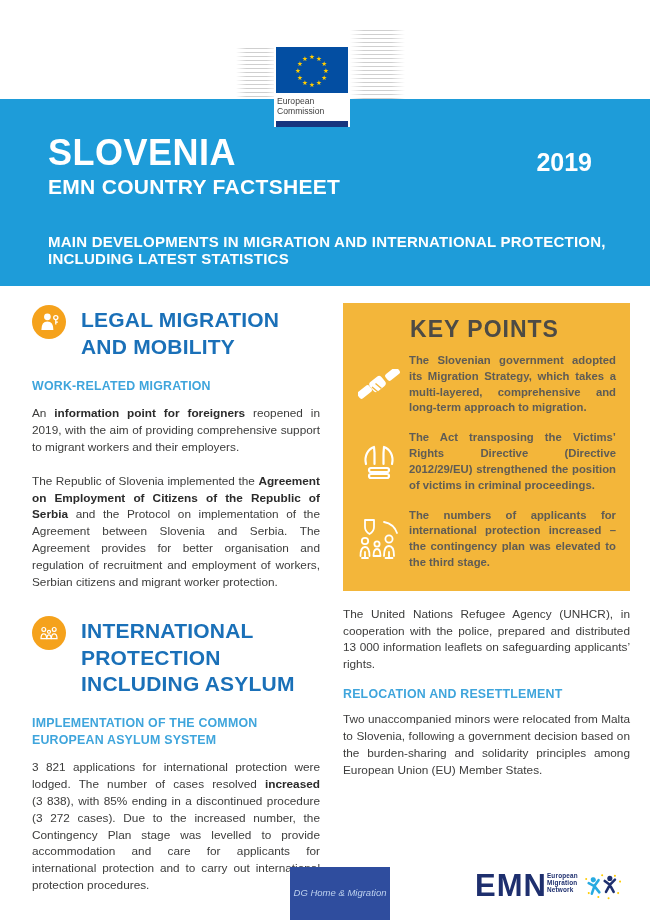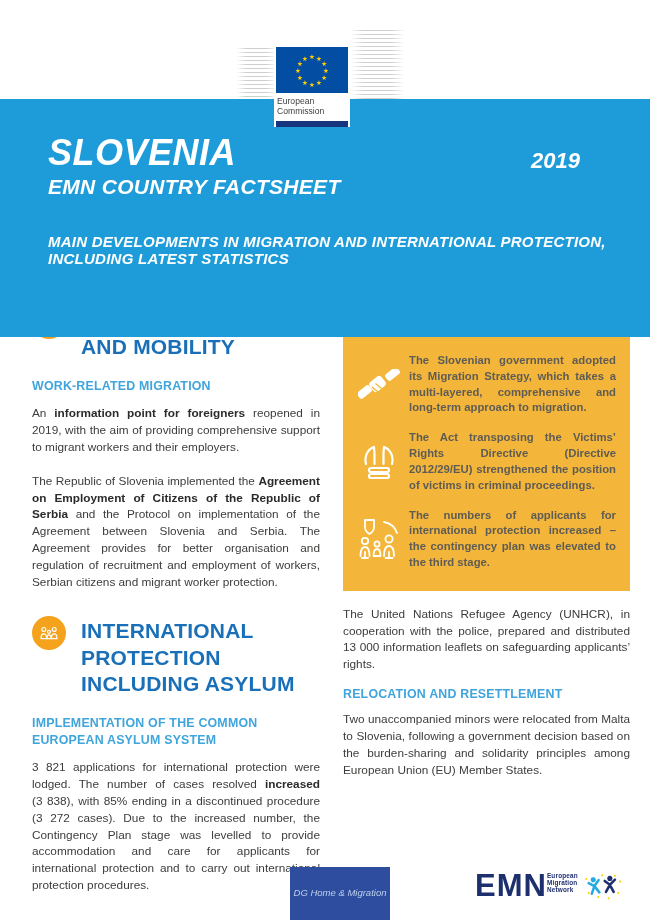--- a/index.html
+++ b/index.html
@@ -10,24 +10,24 @@
   .deco-lines{position:absolute;background:repeating-linear-gradient(#cfcfcf 0 1px,transparent 1px 4px);
               -webkit-mask-image:linear-gradient(to right,transparent,#000 25%,#000 75%,transparent);}
   .lines-left{left:236px;top:48px;width:41px;height:51px;}
   .lines-right{left:350px;top:30px;width:55px;height:69px;}
   .logo-card{position:absolute;left:274px;top:45px;width:76px;background:#fff;z-index:3;padding:2px 2px 0 2px;box-sizing:border-box;}
   .eu-flag{display:block;width:72px;height:46px;}
   .ec-label{font-size:8.6px;line-height:1.22;color:#404040;padding:3px 1px 4px 1px;}
   .card-bar{height:6px;background:#17357e;}
 
   
-  .band{position:absolute;left:0;top:99px;width:650px;height:238px;background:#1e9cd9;z-index:1;font-style:italic;}
+  .band{position:absolute;left:0;top:99px;width:650px;height:187px;background:#1e9cd9;z-index:1;}
   .band .country{position:absolute;left:48px;top:33px;color:#fff;font-size:36px;font-weight:bold;letter-spacing:.5px;}
   .band .doc-title{position:absolute;left:48px;top:76px;color:#fff;font-size:21px;font-weight:bold;letter-spacing:.3px;}
-  .band .year{position:absolute;right:70px;top:49px;color:#fff;font-size:22px;font-weight:bold;}
+  .band .year{position:absolute;right:58px;top:49px;color:#fff;font-size:25px;font-weight:bold;}
   .band .subtitle{position:absolute;left:48px;top:134px;color:#fff;font-size:15px;font-weight:bold;letter-spacing:.25px;}
 
   
   .col-left{position:absolute;left:32px;top:305px;width:288px;}
   .col-right{position:absolute;left:343px;top:303px;width:287px;}
 
   .section-head{display:flex;align-items:flex-start;gap:15px;margin-bottom:17px;}
   .circle-icon{flex:0 0 34px;width:34px;height:34px;border-radius:50%;background:#f5a21c;
                display:flex;align-items:center;justify-content:center;}
   .section-title{color:#1a70b8;font-size:21px;font-weight:bold;line-height:1.28;width:232px;padding-top:2px;letter-spacing:.2px;}

